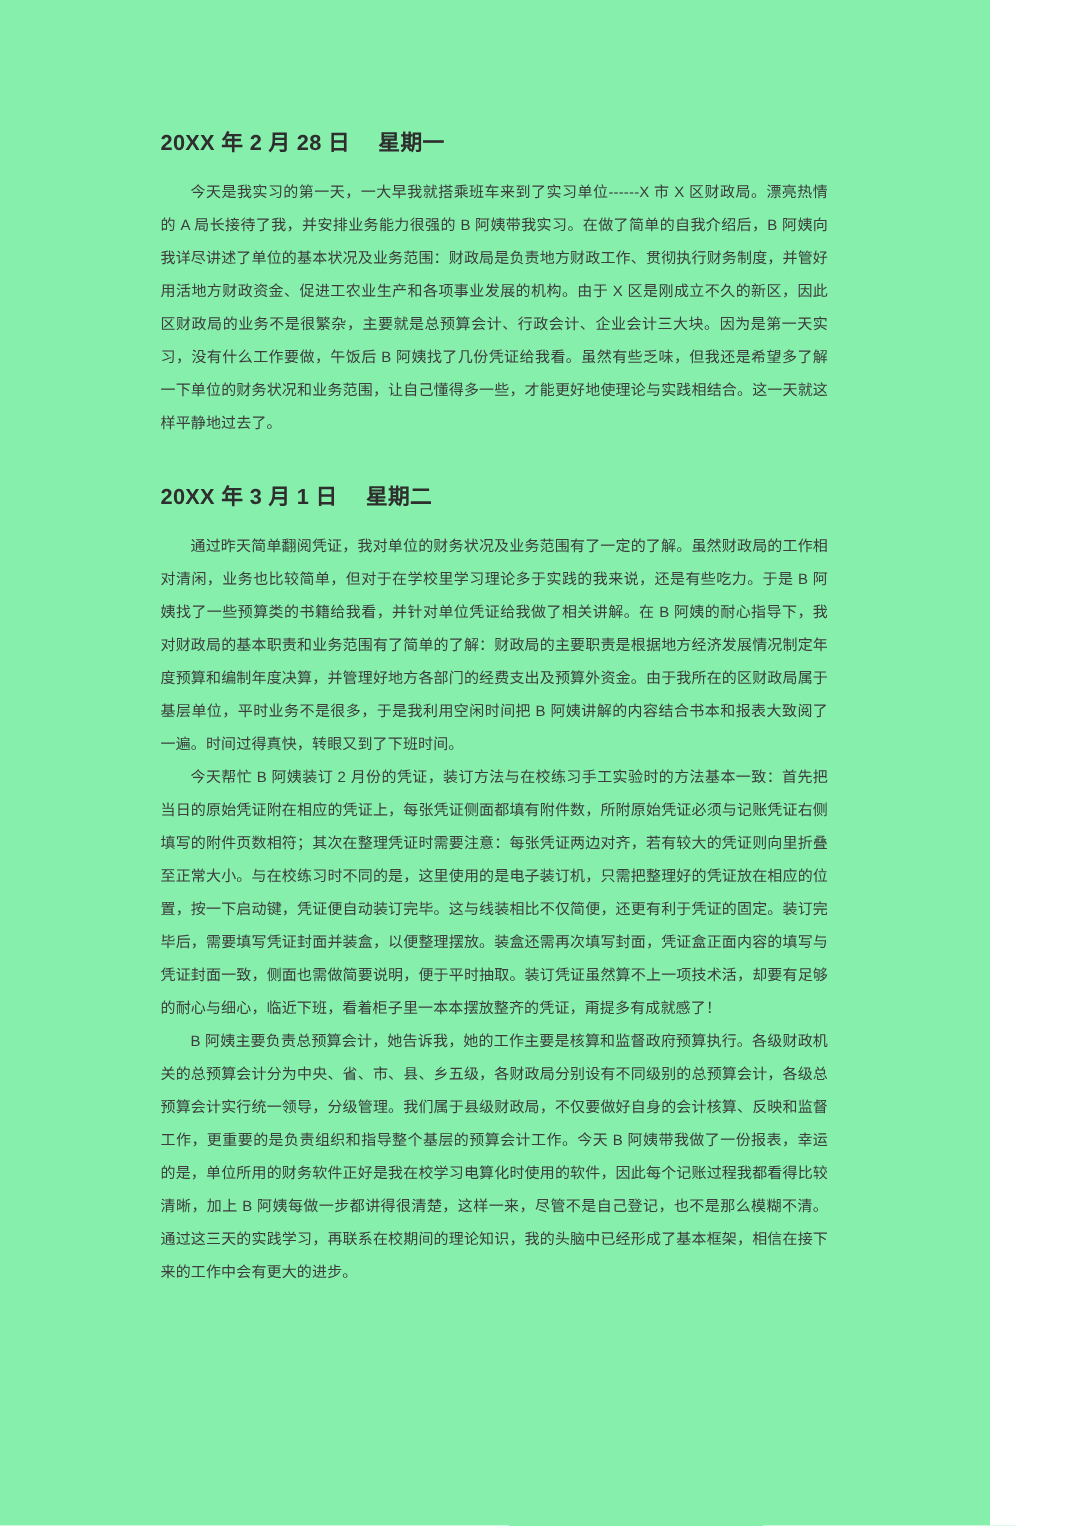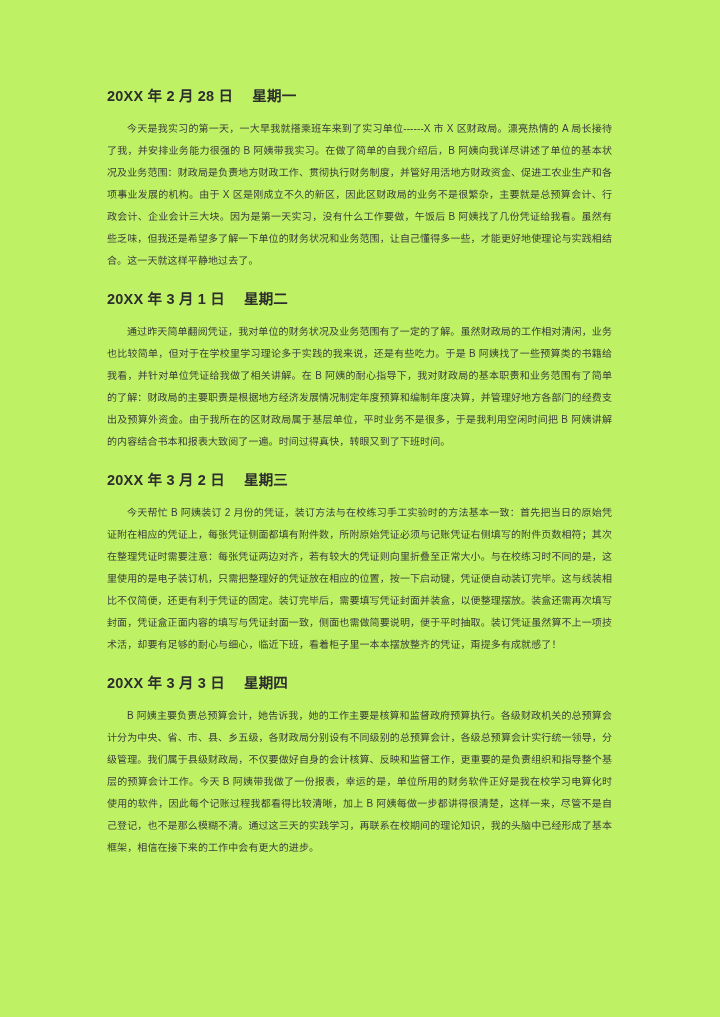--- a/index.html
+++ b/index.html
@@ -9,40 +9,40 @@
   }
 
   body {
     width: 720px;
     height: 1017px;
     overflow: hidden;
     font-family: "Liberation Sans", "DejaVu Sans", sans-serif;
   }
 
   .page {
-    width: 720px;
+    width: 660px;
     height: 1017px;
-    background: #bef264;
+    background: #86efac;
     padding: 88px 108px 40px 107px;
   }
 
   .entry { margin: 0; }
 
   .entry-heading {
     font-size: 14.5px;
     font-weight: bold;
     color: #2e2e2e;
     line-height: 17px;
     margin-bottom: 13px;
     letter-spacing: 0.2px;
     white-space: pre-wrap;
   }
 
   .entry + .entry .entry-heading {
-    margin-top: 19px;
+    margin-top: 30px;
   }
 
   .entry-body {
     font-size: 10px;
     color: #3d3d3d;
     line-height: 22px;
     text-align: justify;
     text-indent: 2em;
     letter-spacing: 0.1px;
     word-break: break-all;
@@ -57,22 +57,20 @@
     <h2 class="entry-heading">20XX 年 2 月 28 日　 星期一</h2>
     <p class="entry-body">今天是我实习的第一天，一大早我就搭乘班车来到了实习单位------X 市 X 区财政局。漂亮热情的 A 局长接待了我，并安排业务能力很强的 B 阿姨带我实习。在做了简单的自我介绍后，B 阿姨向我详尽讲述了单位的基本状况及业务范围：财政局是负责地方财政工作、贯彻执行财务制度，并管好用活地方财政资金、促进工农业生产和各项事业发展的机构。由于 X 区是刚成立不久的新区，因此区财政局的业务不是很繁杂，主要就是总预算会计、行政会计、企业会计三大块。因为是第一天实习，没有什么工作要做，午饭后 B 阿姨找了几份凭证给我看。虽然有些乏味，但我还是希望多了解一下单位的财务状况和业务范围，让自己懂得多一些，才能更好地使理论与实践相结合。这一天就这样平静地过去了。</p>
   </section>
 
   <section class="entry">
     <h2 class="entry-heading">20XX 年 3 月 1 日　 星期二</h2>
     <p class="entry-body">通过昨天简单翻阅凭证，我对单位的财务状况及业务范围有了一定的了解。虽然财政局的工作相对清闲，业务也比较简单，但对于在学校里学习理论多于实践的我来说，还是有些吃力。于是 B 阿姨找了一些预算类的书籍给我看，并针对单位凭证给我做了相关讲解。在 B 阿姨的耐心指导下，我对财政局的基本职责和业务范围有了简单的了解：财政局的主要职责是根据地方经济发展情况制定年度预算和编制年度决算，并管理好地方各部门的经费支出及预算外资金。由于我所在的区财政局属于基层单位，平时业务不是很多，于是我利用空闲时间把 B 阿姨讲解的内容结合书本和报表大致阅了一遍。时间过得真快，转眼又到了下班时间。</p>
   </section>
 
   <section class="entry">
-    <h2 class="entry-heading">20XX 年 3 月 2 日　 星期三</h2>
     <p class="entry-body">今天帮忙 B 阿姨装订 2 月份的凭证，装订方法与在校练习手工实验时的方法基本一致：首先把当日的原始凭证附在相应的凭证上，每张凭证侧面都填有附件数，所附原始凭证必须与记账凭证右侧填写的附件页数相符；其次在整理凭证时需要注意：每张凭证两边对齐，若有较大的凭证则向里折叠至正常大小。与在校练习时不同的是，这里使用的是电子装订机，只需把整理好的凭证放在相应的位置，按一下启动键，凭证便自动装订完毕。这与线装相比不仅简便，还更有利于凭证的固定。装订完毕后，需要填写凭证封面并装盒，以便整理摆放。装盒还需再次填写封面，凭证盒正面内容的填写与凭证封面一致，侧面也需做简要说明，便于平时抽取。装订凭证虽然算不上一项技术活，却要有足够的耐心与细心，临近下班，看着柜子里一本本摆放整齐的凭证，甭提多有成就感了！</p>
   </section>
 
   <section class="entry">
-    <h2 class="entry-heading">20XX 年 3 月 3 日　 星期四</h2>
     <p class="entry-body">B 阿姨主要负责总预算会计，她告诉我，她的工作主要是核算和监督政府预算执行。各级财政机关的总预算会计分为中央、省、市、县、乡五级，各财政局分别设有不同级别的总预算会计，各级总预算会计实行统一领导，分级管理。我们属于县级财政局，不仅要做好自身的会计核算、反映和监督工作，更重要的是负责组织和指导整个基层的预算会计工作。今天 B 阿姨带我做了一份报表，幸运的是，单位所用的财务软件正好是我在校学习电算化时使用的软件，因此每个记账过程我都看得比较清晰，加上 B 阿姨每做一步都讲得很清楚，这样一来，尽管不是自己登记，也不是那么模糊不清。通过这三天的实践学习，再联系在校期间的理论知识，我的头脑中已经形成了基本框架，相信在接下来的工作中会有更大的进步。</p>
   </section>
 
 </div>
 
 </body></html>

